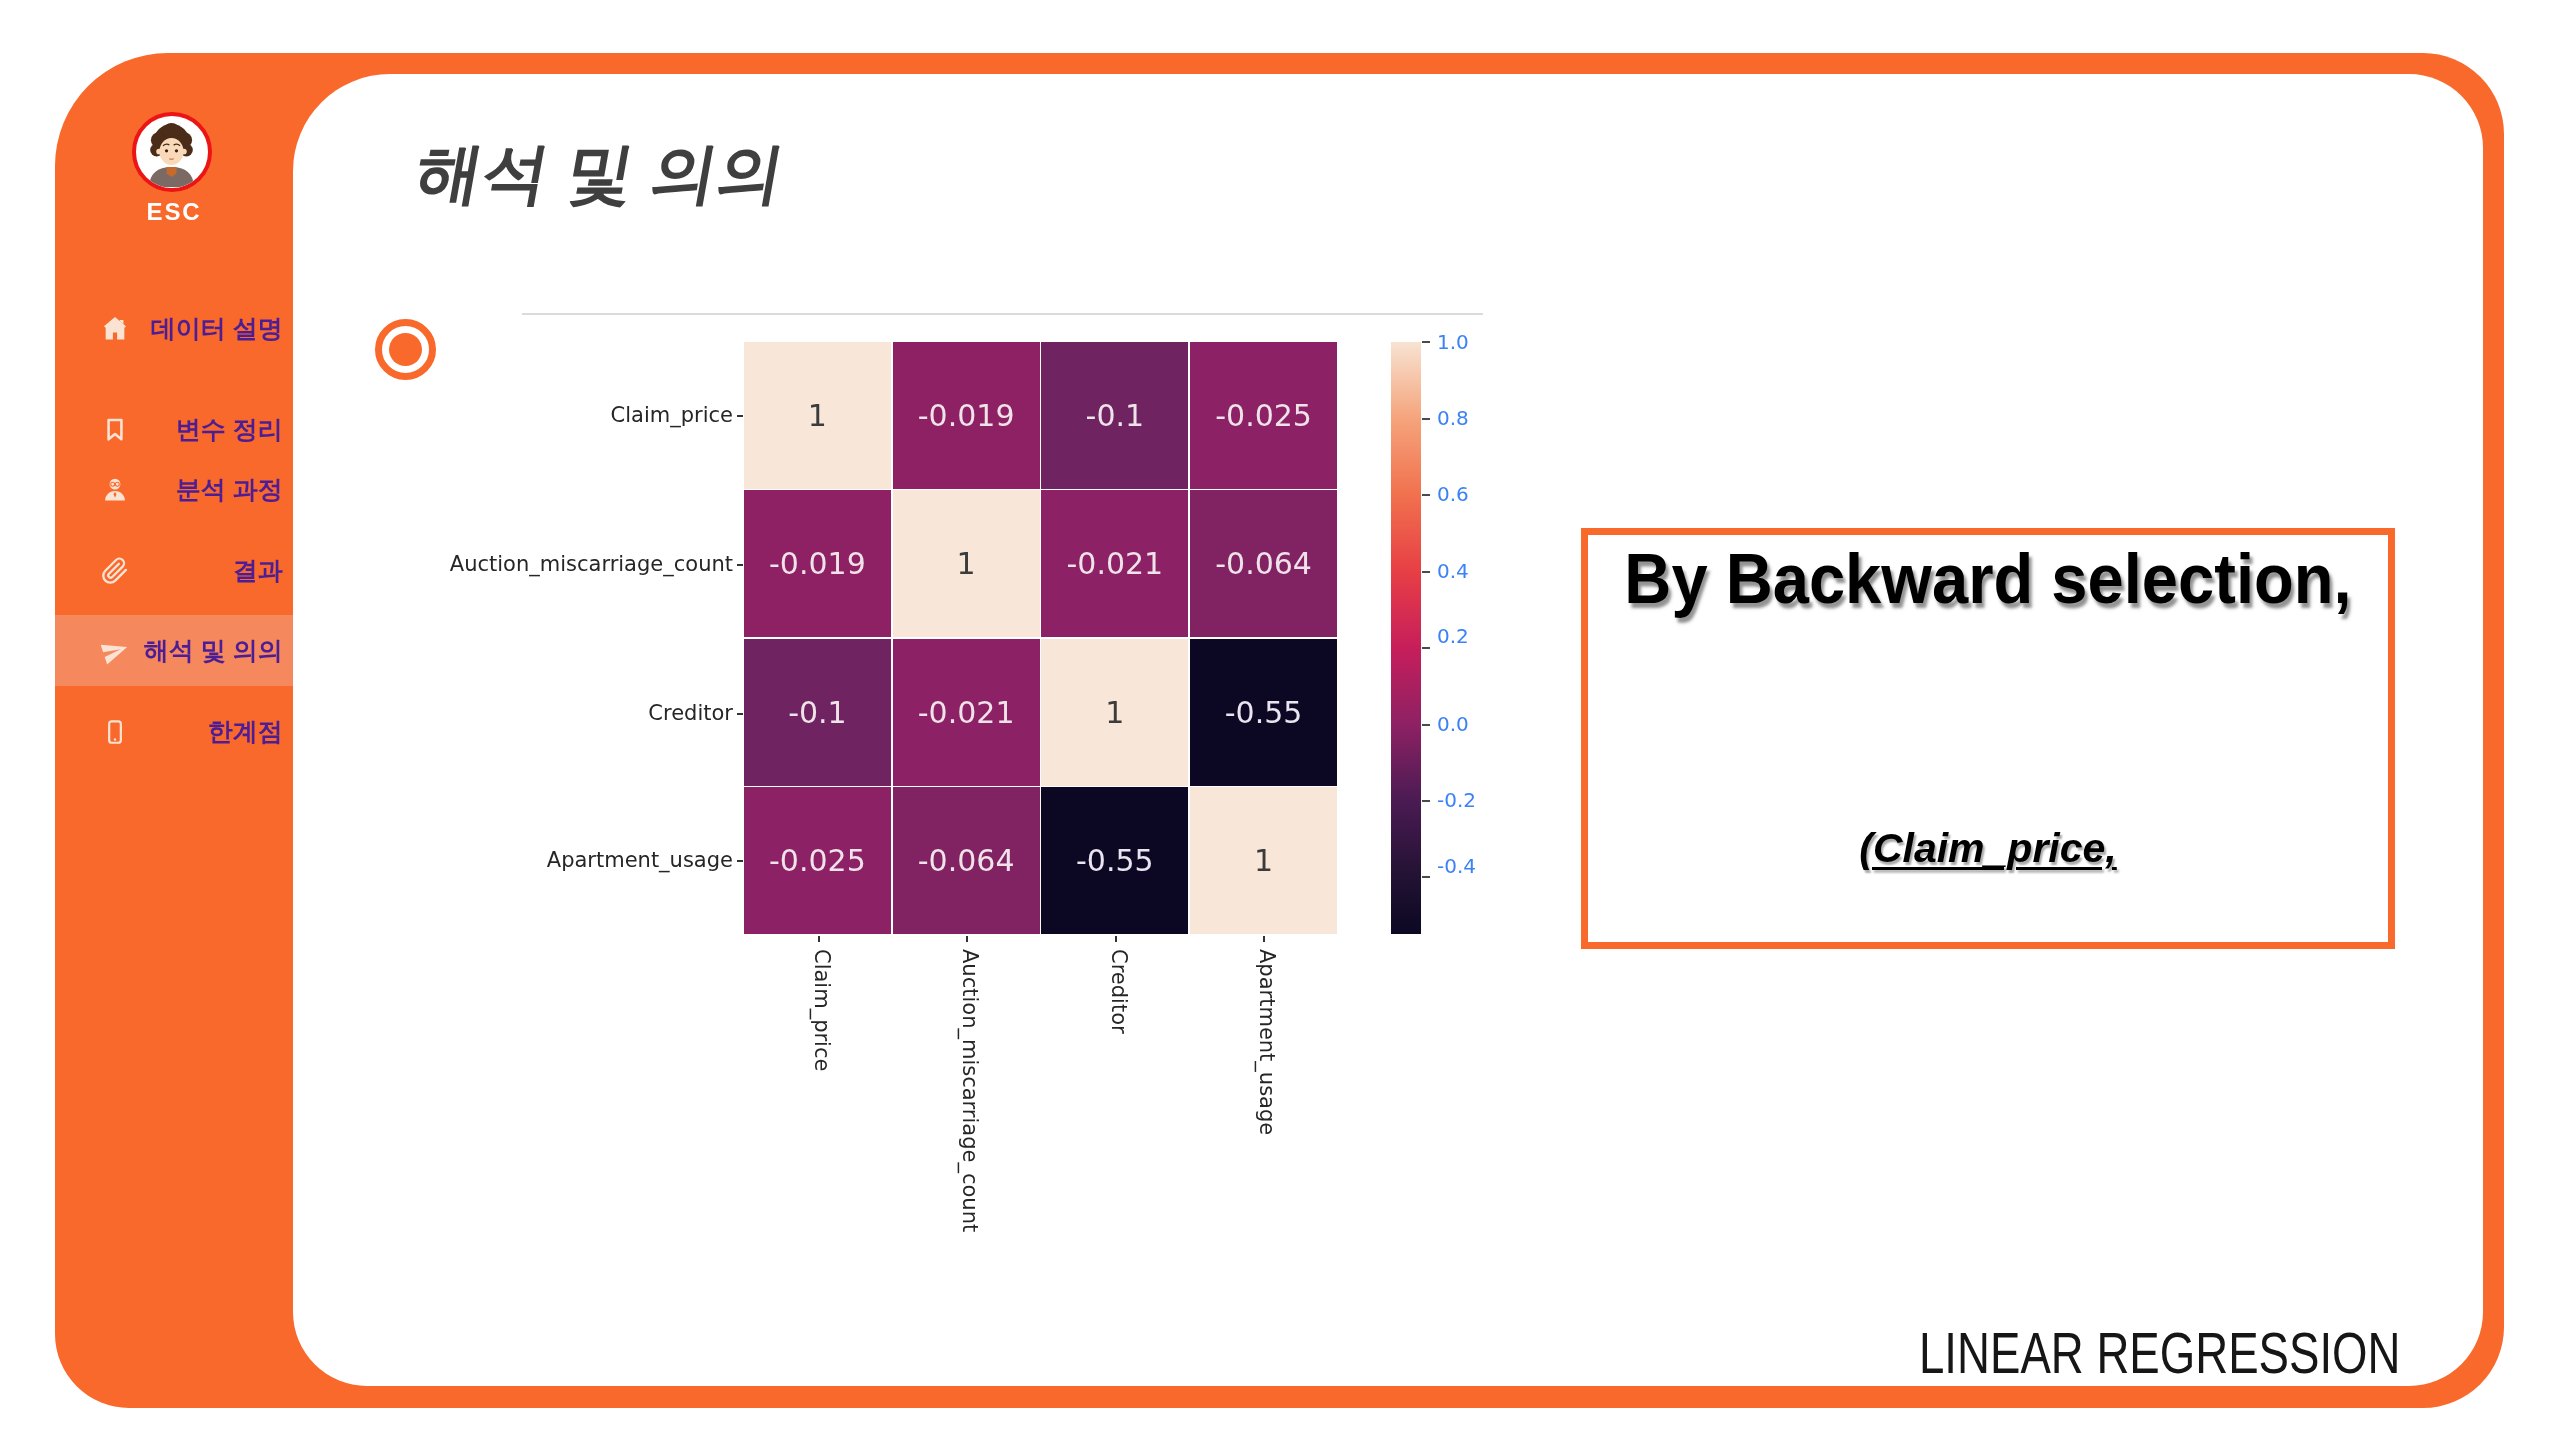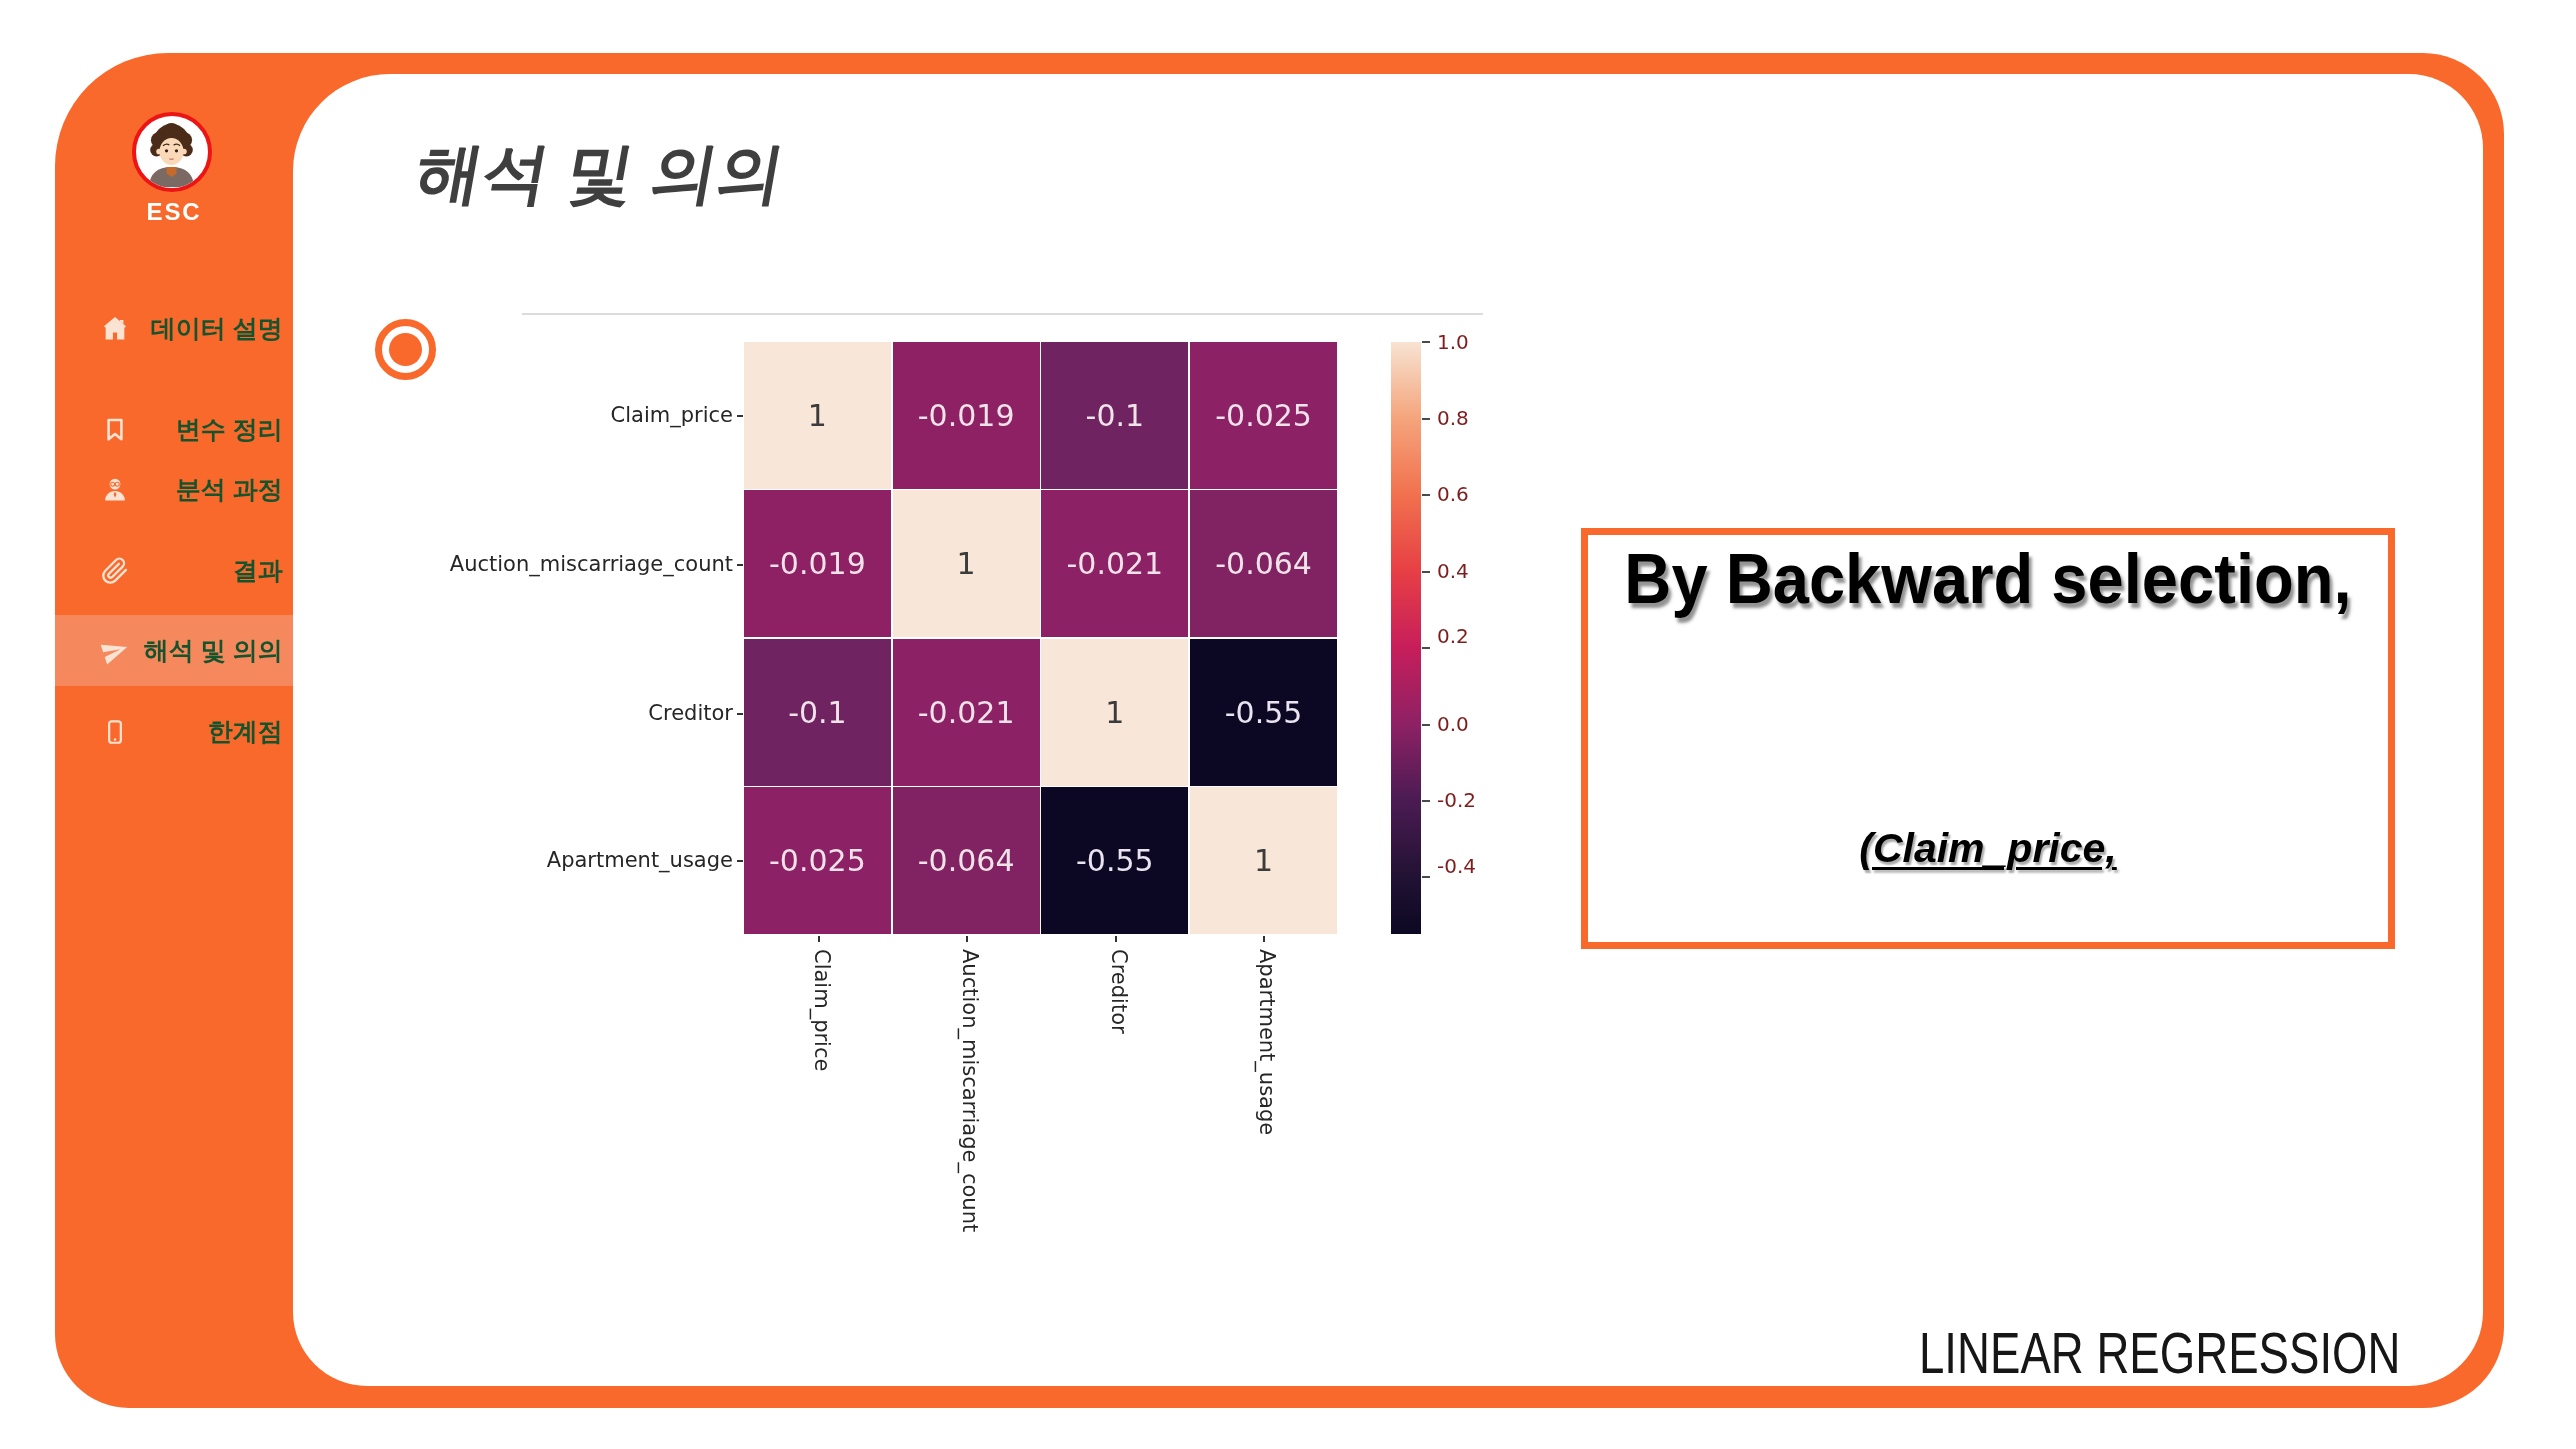--- a/index.html
+++ b/index.html
@@ -15,21 +15,21 @@
   
   .avatar{position:absolute;left:132px;top:112px;width:80px;height:80px;border-radius:50%;
           background:#ffffff;border:4.5px solid #EC1414;overflow:hidden;box-sizing:border-box;}
   .avatar svg{position:absolute;left:0;top:0;width:71px;height:71px;}
   .esc{position:absolute;left:55px;top:198px;width:238px;text-align:center;
        color:#ffffff;font-size:24px;font-weight:bold;letter-spacing:1.9px;}
   .nav{position:absolute;left:55px;width:238px;height:71px;display:flex;align-items:center;
        box-sizing:border-box;padding-left:46px;padding-right:10.3px;cursor:pointer;}
   .nav.active{background:#F5885C;}
   .nav .ico{width:28px;height:28px;flex:0 0 28px;}
-  .nav .lbl{flex:1;text-align:right;color:#14532d;font-size:25px;font-weight:bold;white-space:nowrap;}
+  .nav .lbl{flex:1;text-align:right;color:#4c1d95;font-size:25px;font-weight:bold;white-space:nowrap;}
 
   
   .title{position:absolute;left:417px;top:129px;font-size:66px;font-weight:800;
          color:#3F3F3F;transform:skewX(-10deg);white-space:nowrap;}
   .footer{position:absolute;left:1803px;top:1320px;width:580px;text-align:right;
           font-size:57px;font-weight:400;color:#161616;transform:scaleX(0.8);
           transform-origin:100% 50%;white-space:nowrap;}
 
   
   .ring{position:absolute;left:375px;top:319px;width:61px;height:61px;border-radius:50%;
@@ -47,21 +47,21 @@
         font-family:"DejaVu Sans",sans-serif;font-size:21px;color:#262626;}
   .xlab{position:absolute;top:949px;width:30px;height:283px;writing-mode:vertical-rl;
         font-family:"DejaVu Sans",sans-serif;font-size:21px;color:#262626;white-space:nowrap;}
   .ytick{position:absolute;left:737px;width:6.4px;height:1.9px;background:#333333;}
   .xtick{position:absolute;top:936px;width:1.9px;height:6.4px;background:#333333;}
 
   
   .cbar{position:absolute;left:1391px;top:342px;width:30px;height:592px;}
   .cb-tick{position:absolute;left:1422px;width:8.4px;height:1.9px;background:#4a4a4a;}
   .cb-lab{position:absolute;left:1437px;font-family:"DejaVu Sans",sans-serif;
-          font-size:20px;color:#7f1d1d;white-space:nowrap;}
+          font-size:20px;color:#3b82f6;white-space:nowrap;}
 
   
   .callout{position:absolute;left:1581px;top:528px;width:814px;height:421px;
            border:7px solid #F8692B;background:#ffffff;box-sizing:border-box;}
   .co-head{position:absolute;left:0;top:3.9px;width:100%;text-align:center;color:#000;
            font-size:70px;font-weight:800;transform:scaleX(0.93);white-space:nowrap;
            text-shadow:3.2px 4.5px 3.2px rgba(110,110,110,0.75);}
   .co-body{position:absolute;left:0;top:162px;width:100%;text-align:center;color:#000;
            font-size:37px;font-weight:800;line-height:1.12;
            text-shadow:1.9px 2.6px 1.9px rgba(150,150,150,0.8);}

